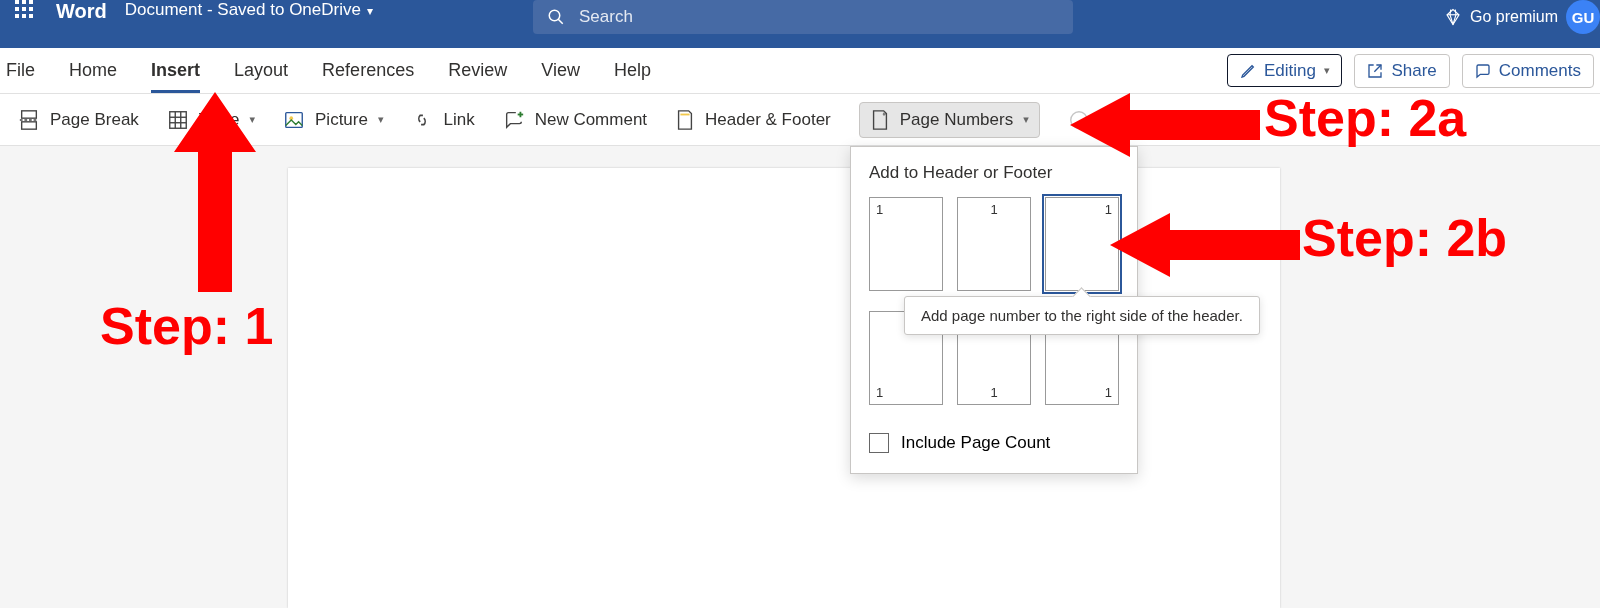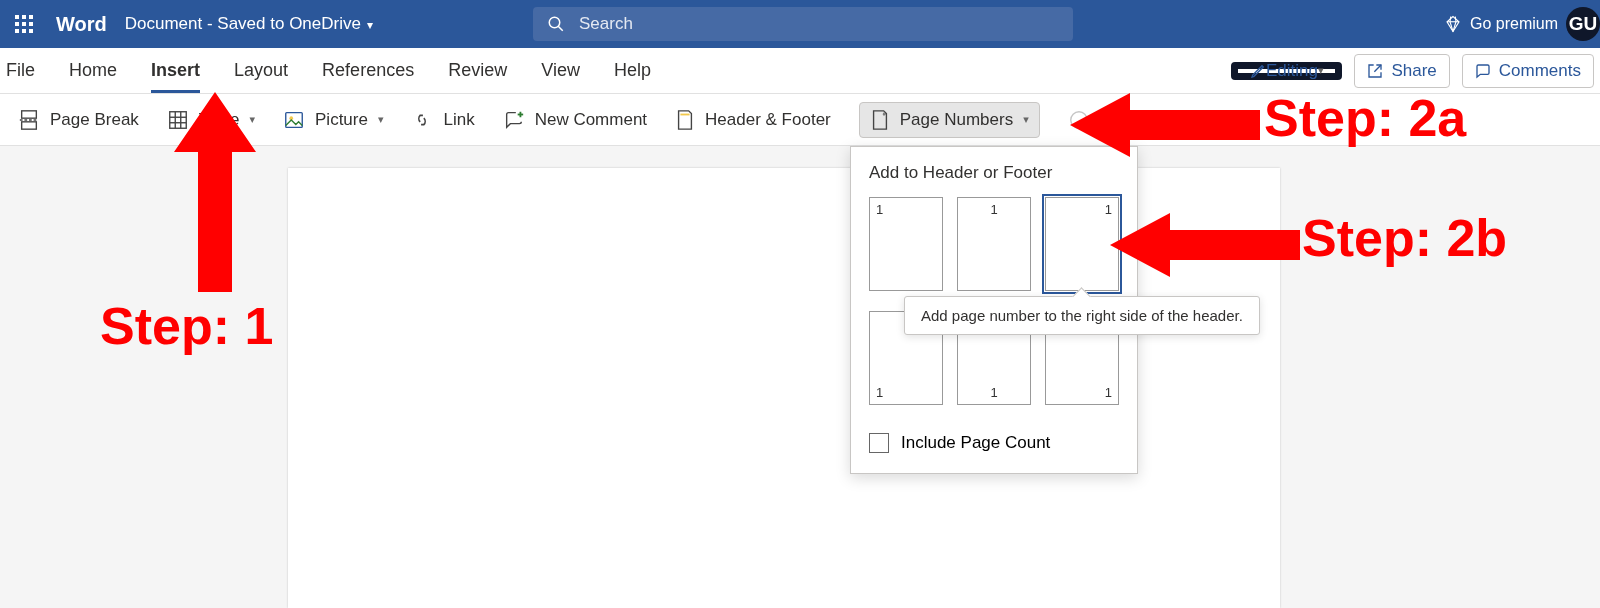--- a/index.html
+++ b/index.html
@@ -1,37 +1,37 @@
 <!DOCTYPE html>
 <html><head>
 <meta charset="utf-8">
 <style>
   * { box-sizing: border-box; margin: 0; padding: 0; font-family: "Segoe UI", Arial, sans-serif; }
   body { width: 1600px; height: 608px; overflow: hidden; background: #f5f5f5; position: relative; }
 
   
-  .titlebar { height: 48px; background: #2b579a; display: flex; align-items: center; color: #fff; }
+  .titlebar { height: 48px; background: #2b579a; display: flex; align-items: flex-start; color: #fff; }
   .app-launcher { width: 48px; display: flex; align-items: center; justify-content: center; }
   .app-name { font-weight: 600; font-size: 20px; margin: 0 18px 0 8px; }
   .doc-title { font-size: 17px; display: flex; align-items: center; gap: 6px; }
   .doc-title .chev { font-size: 12px; margin-top: 2px; }
   .searchbox { margin-left: 160px; width: 540px; height: 34px; background: #466aa5; border-radius: 4px; display: flex; align-items: center; padding: 0 14px; gap: 14px; color: #fff; }
   .searchbox input { background: transparent; border: none; outline: none; color: #fff; font-size: 17px; width: 100%; }
   .searchbox input::placeholder { color: #e4e9f2; }
   .title-right { margin-left: auto; display: flex; align-items: center; gap: 8px; }
   .go-premium { font-size: 16px; display: flex; align-items: center; gap: 8px; }
-  .avatar { width: 34px; height: 34px; border-radius: 50%; background: #0f172a; display: flex; align-items: center; justify-content: center; font-size: 19px; font-weight: 600; color: #fff; }
+  .avatar { width: 34px; height: 34px; border-radius: 50%; background: #3b82f6; display: flex; align-items: center; justify-content: center; font-size: 15px; font-weight: 600; color: #fff; }
 
   
   .tabs { height: 46px; background: #fff; border-bottom: 1px solid #e1e1e1; display: flex; align-items: center; padding: 0 6px; gap: 34px; }
   .tab { font-size: 18px; color: #323130; cursor: pointer; }
   .tab.active { font-weight: 700; position: relative; }
   .tab.active::after { content: ""; position: absolute; left: 0; right: 0; bottom: -12px; height: 3px; background: #2b579a; }
   .tabs-right { margin-left: auto; display: flex; align-items: center; gap: 12px; }
-  .editing-btn { border: 7px solid #0f172a; border-radius: 4px; height: 18px; padding: 0 12px; display: flex; align-items: center; font-size: 17px; color: #2b579a; }
+  .editing-btn { border: 1px solid #0f172a; border-radius: 4px; height: 33px; padding: 0 12px; display: flex; align-items: center; gap: 8px; font-size: 17px; color: #2b579a; }
   .share-btn, .comments-btn { border: 1px solid #c8c6c4; border-radius: 4px; height: 34px; padding: 0 12px; display: flex; align-items: center; gap: 8px; font-size: 17px; color: #2b579a; }
 
   
   .ribbon { height: 52px; background: #fff; border-bottom: 1px solid #e1e1e1; display: flex; align-items: center; padding: 0 18px; gap: 28px; font-size: 17px; color: #323130; }
   .rib-btn { display: flex; align-items: center; gap: 10px; cursor: pointer; }
   .rib-btn.active-dd { background: #e6e6e6; border: 1px solid #c8c6c4; border-radius: 4px; padding: 6px 10px; }
   .chev-sm { font-size: 11px; color: #666; }
 
   
   .canvas-area { position: absolute; top: 146px; left: 0; right: 0; bottom: 0; background: #f5f5f5; }

